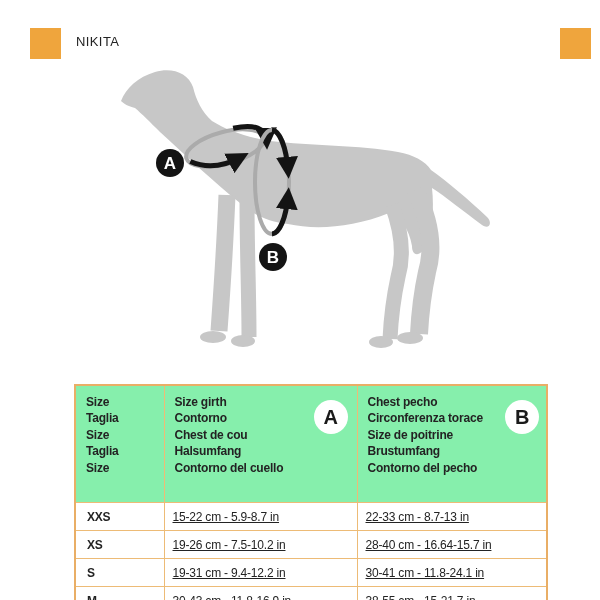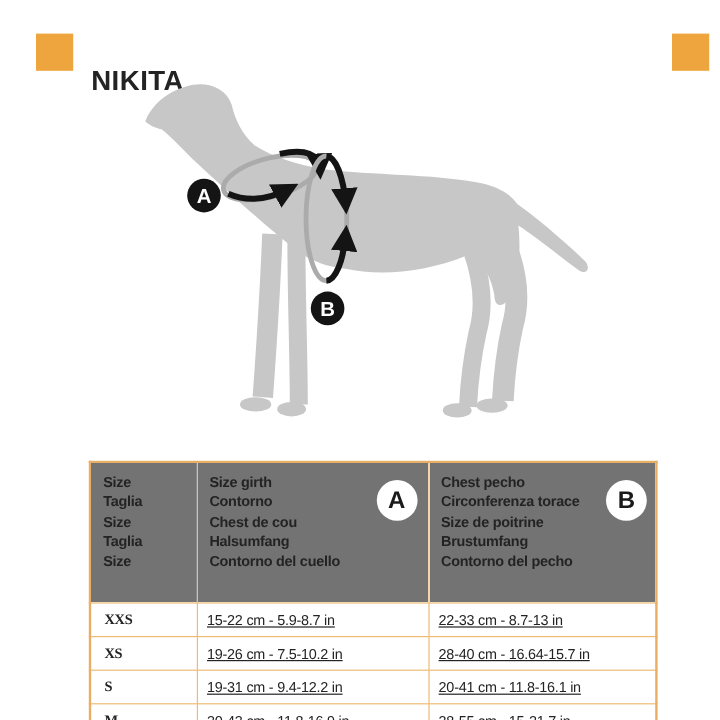--- a/index.html
+++ b/index.html
@@ -6,44 +6,44 @@
   body{
     width:600px;height:600px;position:relative;background:#ffffff;
     font-family:"Liberation Sans",sans-serif;color:#1c1c1c;overflow:hidden;
   }
   
   .brand-row{position:absolute;left:0;top:0;width:600px;height:70px;}
   .sq{position:absolute;width:31px;height:31px;background:#EFA53D;}
   .sq-left{left:30px;top:28px;}
   .sq-right{left:560px;top:28px;}
   .brand-title{
-    position:absolute;left:76px;top:34px;font-size:23px;font-weight:700;
-    letter-spacing:.4px;color:#232323;margin-top:20px;
+    position:absolute;left:76px;top:34px;font-size:13px;font-weight:400;
+    letter-spacing:.4px;color:#232323;
   }
   
   svg.diagram{position:absolute;left:0;top:0;}
   
   .size-table{
     position:absolute;left:74px;top:384px;width:472px;
     border-collapse:collapse;table-layout:fixed;
     font-size:12px;letter-spacing:-0.2px;
   }
   .size-table col.c1{width:89px;}
   .size-table col.c2{width:193px;}
   .size-table col.c3{width:190px;}
   .size-table th,.size-table td{
     border:1.5px solid #EDBB76;vertical-align:middle;text-align:left;
     color:#232323;
   }
   .size-table{border:2px solid #E9AE66;}
   .size-table thead th{
-    background:#737373;height:100px;padding:8px 8px 8px 10px;
+    background:#86efac;height:100px;padding:8px 8px 8px 10px;
     font-weight:700;line-height:16.4px;position:relative;vertical-align:top;
   }
-  .size-table tbody th{font-weight:700;padding-left:11px;height:25px;font-family:Liberation Serif, serif;}
+  .size-table tbody th{font-weight:700;padding-left:11px;height:25px;}
   .size-table tbody td{font-weight:400;padding-left:8px;height:25px;text-decoration:underline;}
   .hdr-line{display:block;}
   .hdr-badge{
     position:absolute;top:14px;width:34px;height:34px;border-radius:50%;
     background:#ffffff;color:#1a1a1a;font-size:20px;font-weight:700;
     display:flex;align-items:center;justify-content:center;
   }
   .hdr-badge.a{right:9px;}
   .hdr-badge.b{right:7px;}
 </style>
@@ -159,21 +159,21 @@
       <td>22-33 cm - 8.7-13 in</td>
     </tr>
     <tr>
       <th>XS</th>
       <td>19-26 cm - 7.5-10.2 in</td>
       <td>28-40 cm - 16.64-15.7 in</td>
     </tr>
     <tr>
       <th>S</th>
       <td>19-31 cm - 9.4-12.2 in</td>
-      <td>20-41 cm - 11.8-16.1 in</td>
+      <td>30-41 cm - 11.8-24.1 in</td>
     </tr>
     <tr>
       <th>M</th>
       <td>30-43 cm - 11.8-16.9 in</td>
       <td>38-55 cm - 15-21.7 in</td>
     </tr>
   </tbody>
 </table>
 
 </body></html>

